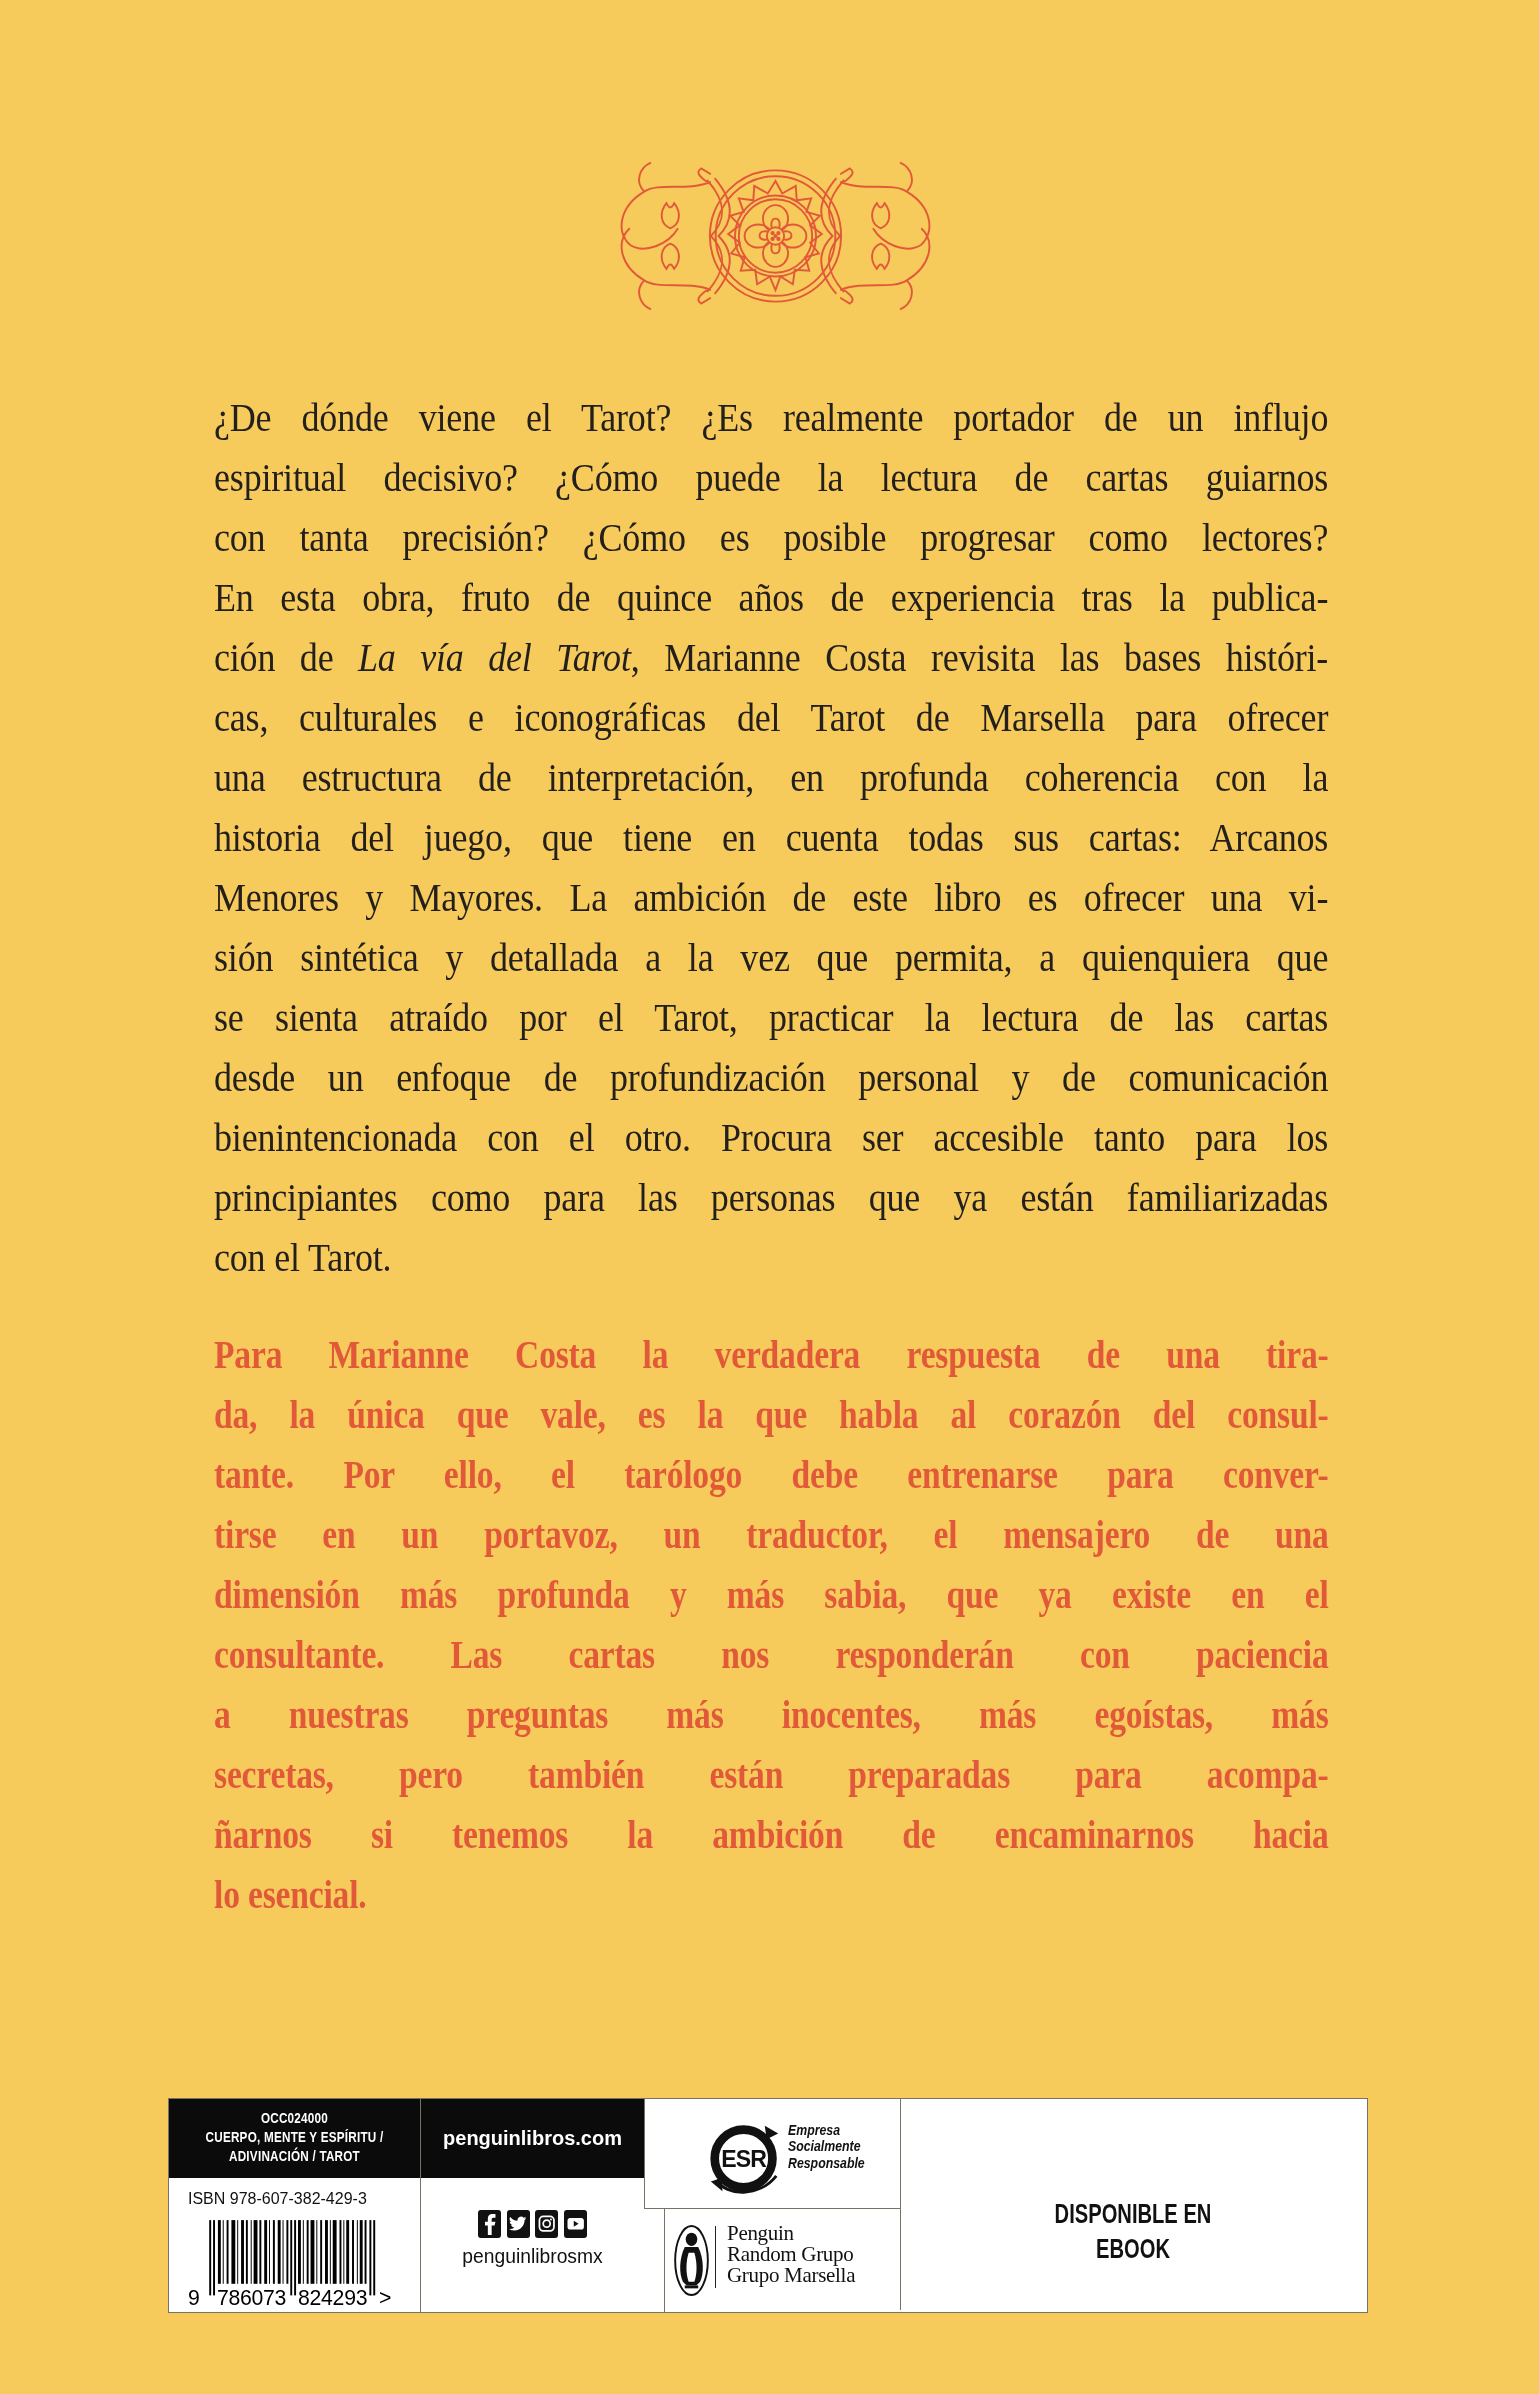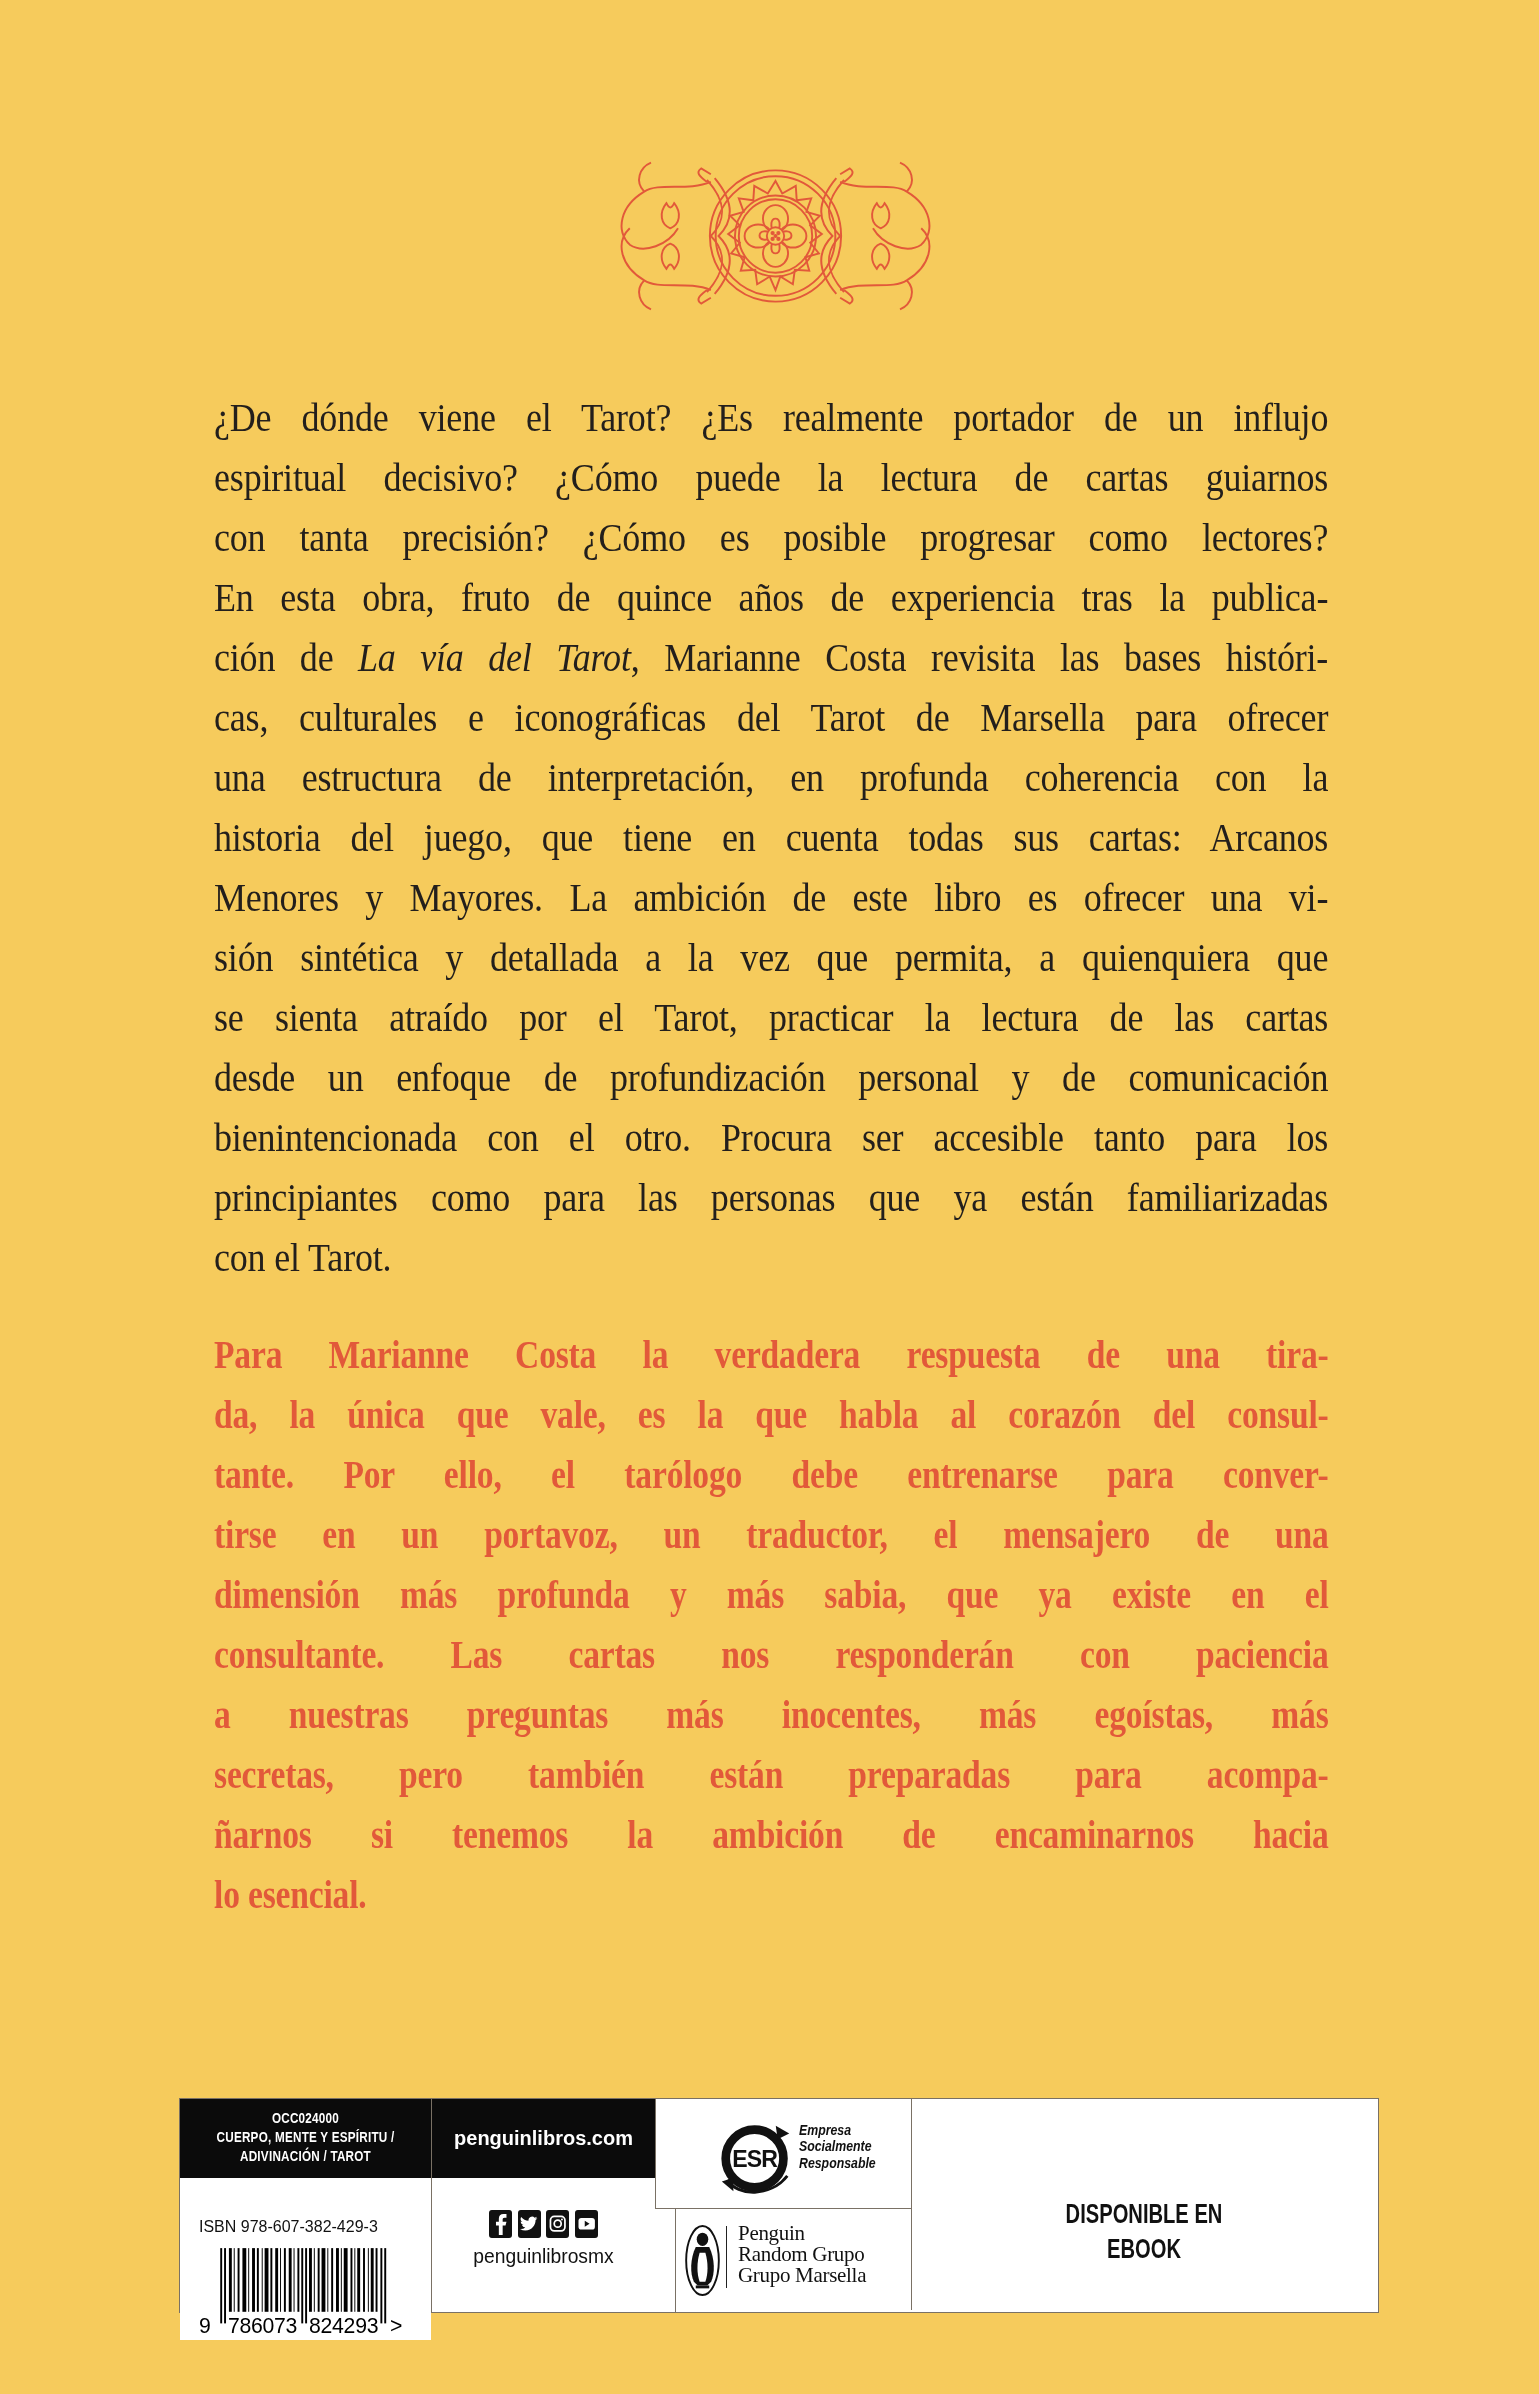--- a/index.html
+++ b/index.html
@@ -32,32 +32,32 @@
     top: 1325px;
     font-size: 39px; line-height: 60px;
     color: #e2593a;
     font-weight: bold;
     transform: scaleX(0.86); transform-origin: left top; width: 1296px;
     letter-spacing: -0.2px;
   }
   i { font-style: italic; }
 
   .info-box {
-    position: absolute; left: 179px; top: 2098px; width: 1200px; height: 215px;
+    position: absolute; left: 168px; top: 2098px; width: 1200px; height: 215px;
     background: #fff;
     border: 1.9px solid #7a7165;
     box-sizing: border-box;
   }
   .cell { position: absolute; box-sizing: border-box; }
   .c-bisac { left: 0; top: 0; width: 251px; height: 79px; background: #0b0b0b; color: #fff;
     font-family: "Liberation Sans", "DejaVu Sans", sans-serif; font-weight: bold;
     font-size: 15px; line-height: 19.3px; text-align: center; padding-top: 8.7px;
     letter-spacing: 0.3px; transform-origin: center; }
   .c-bisac span { display: block; transform: scaleX(0.78); }
-  .c-isbn { left: 0; top: 79px; width: 251px; height: 134px; background: #fff; margin-top: 28px; }
+  .c-isbn { left: 0; top: 79px; width: 251px; height: 134px; background: #fff; }
   .isbn-label { position: absolute; left: 19.3px; top: 9.7px; width: 212px;
     font-family: "Liberation Sans", "DejaVu Sans", sans-serif; font-size: 17.4px; color: #111;
     transform: scaleX(0.92); transform-origin: left top; white-space: nowrap; }
   .barcode { position: absolute; left: 19.3px; top: 42px; width: 220px; height: 89px; }
   .c-web { left: 251px; top: 0; width: 224px; height: 79px; background: #0b0b0b; color: #fff;
     border-left: 1.9px solid #7a7165;
     font-family: "Liberation Sans", "DejaVu Sans", sans-serif; font-weight: bold; font-size: 20px;
     display: flex; align-items: center; justify-content: center; }
   .c-social { left: 251px; top: 79px; width: 224px; height: 134px; border-left: 1.9px solid #7a7165;
     background: #fff; }

